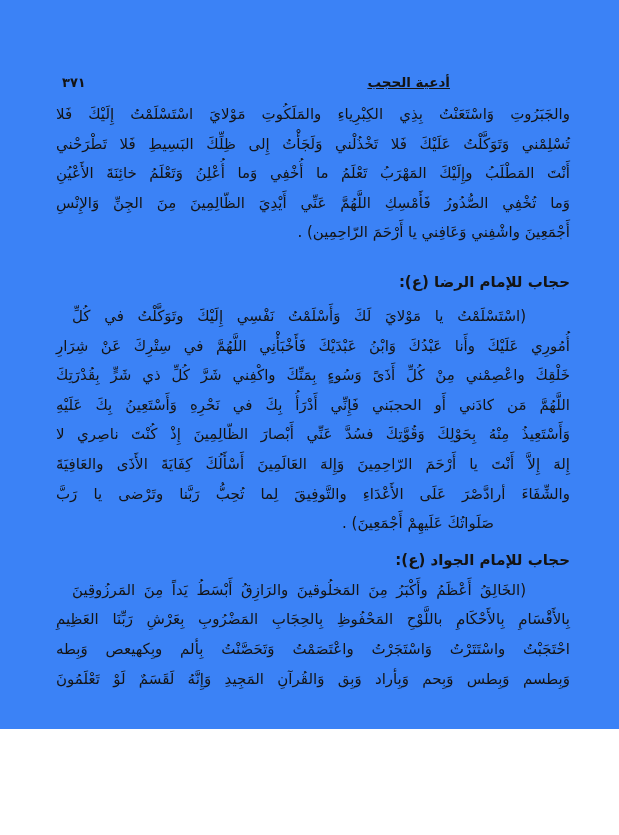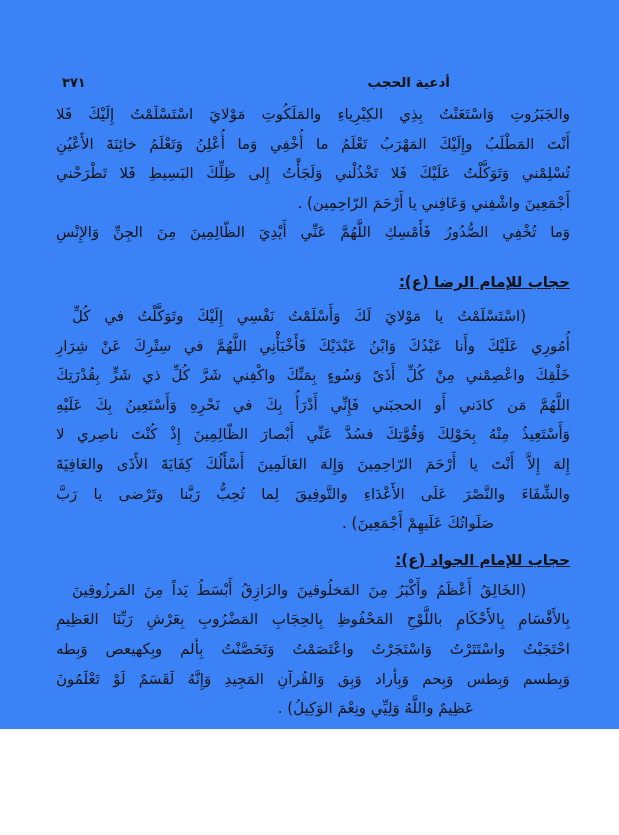--- a/index.html
+++ b/index.html
@@ -34,20 +34,21 @@
     letter-spacing: 2px;
     direction: rtl;
   }
   .running-title {
     position: absolute;
     right: 112px;
     top: 2px;
     font-size: 13.5px;
     font-weight: bold;
     direction: rtl;
+    text-decoration: underline;
   }
   
   .text-body {
     position: absolute;
     top: 100px;
     left: 56px;
     right: 49px;
     direction: rtl;
     text-align: right;
   }
@@ -68,63 +69,61 @@
   .p2 .line.last { padding-right: 76px; }
   .p3 .line.last { padding-right: 96px; }
 
   .heading {
     font-size: 15px;
     font-weight: bold;
     line-height: 24px;
     margin: 0;
     direction: rtl;
     text-align: right;
-    text-decoration: underline;
   }
   .heading.h-rida  { margin: 22px 0 8px 0; }
   .heading.h-jawad { margin: 9px 0 4px 0; }
   .para { margin: 0; }
 </style>
 </head>
 <body>
 
 <div class="page">
 
   <header class="page-header">
     <span class="page-number">٣٧١</span>
     <span class="running-title">أدعية الحجب</span>
   </header>
 
   <main class="text-body">
 
     <div class="para p1">
         <div class="line first">والجَبَرُوتِ وَاسْتَعَنْتُ بِذِي الكِبْرِياءِ والمَلَكُوتِ مَوْلايَ اسْتَسْلَمْتُ إِلَيْكَ فَلا</div>
+        <div class="line">تُسْلِمْني وَتَوَكَّلْتُ عَلَيْكَ فَلا تَخْذُلْني وَلَجَأْتُ إِلى ظِلِّكَ البَسِيطِ فَلا تَطْرَحْني</div>
         <div class="line">أَنْتَ المَطْلَبُ وإِلَيْكَ المَهْرَبُ تَعْلَمُ ما أُخْفِي وَما أُعْلِنُ وَتَعْلَمُ خائِنَةَ الأَعْيُنِ</div>
-        <div class="line">تُسْلِمْني وَتَوَكَّلْتُ عَلَيْكَ فَلا تَخْذُلْني وَلَجَأْتُ إِلى ظِلِّكَ البَسِيطِ فَلا تَطْرَحْني</div>
+        <div class="line">وَما تُخْفِي الصُّدُورُ فَأَمْسِكِ اللَّهُمَّ عَنِّي أَيْدِيَ الظّالِمِينَ مِنَ الجِنِّ وَالإِنْسِ</div>
         <div class="line last">أَجْمَعِينَ واشْفِني وَعَافِني يا أَرْحَمَ الرّاحِمِين) .</div>
-        <div class="line">وَما تُخْفِي الصُّدُورُ فَأَمْسِكِ اللَّهُمَّ عَنِّي أَيْدِيَ الظّالِمِينَ مِنَ الجِنِّ وَالإِنْسِ</div>
       </div>
 
     <h2 class="heading h-rida">حجاب للإمام الرضا (ع):</h2>
 
     <div class="para p2 indent">
         <div class="line first">(اسْتَسْلَمْتُ يا مَوْلايَ لَكَ وَأَسْلَمْتُ نَفْسِي إِلَيْكَ وتَوَكَّلْتُ في كُلِّ</div>
         <div class="line">أُمُورِي عَلَيْكَ وأَنا عَبْدُكَ وَابْنُ عَبْدَيْكَ فَأَخْبَأْنِي اللَّهُمَّ في سِتْرِكَ عَنْ شِرَارِ</div>
         <div class="line">خَلْقِكَ واعْصِمْني مِنْ كُلِّ أَذَىً وَسُوءٍ بِمَنِّكَ واكْفِني شَرَّ كُلِّ ذي شَرٍّ بِقُدْرَتِكَ</div>
         <div class="line">اللَّهُمَّ مَن كادَني أَو الحجبَني فَإِنِّي أَدْرَأُ بِكَ في نَحْرِهِ وَأَسْتَعِينُ بِكَ عَلَيْهِ</div>
         <div class="line">وَأَسْتَعِيذُ مِنْهُ بِحَوْلِكَ وَقُوَّتِكَ فسُدَّ عَنِّي أَبْصارَ الظّالِمِينَ إِذْ كُنْتَ ناصِري لا</div>
         <div class="line">إِلهَ إِلاَّ أَنْتَ يا أَرْحَمَ الرّاحِمِينَ وَإِلهَ العَالَمِينَ أَسْأَلُكَ كِفَايَةَ الأَذَى والعَافِيَةَ</div>
-        <div class="line">والشِّفَاءَ والنَّصْرَ عَلَى الأَعْدَاءِ والتَّوفِيقَ لِما تُحِبُّ رَبَّنا وتَرْضى يا رَبَّ</div>
+        <div class="line">والشِّفَاءَ أرادَّصْرَ عَلَى الأَعْدَاءِ والتَّوفِيقَ لِما تُحِبُّ رَبَّنا وتَرْضى يا رَبَّ</div>
         <div class="line last">صَلَواتُكَ عَلَيهِمْ أَجْمَعِينَ) .</div>
       </div>
 
     <h2 class="heading h-jawad">حجاب للإمام الجواد (ع):</h2>
 
     <div class="para p3 indent">
         <div class="line first">(الخَالِقُ أَعْظَمُ وأَكْبَرُ مِنَ المَخلُوقينَ والرَازِقُ أَبْسَطُ يَداً مِنَ المَرزُوقِينَ</div>
         <div class="line">بِالأَقْسَامِ بِالأَحْكَامِ باللَّوْحِ المَحْفُوظِ بِالحِجَابِ المَضْرُوبِ بِعَرْشِ رَبِّنَا العَظِيمِ</div>
         <div class="line">احْتَجَبْتُ واسْتَتَرْتُ وَاسْتَجَرْتُ واعْتَصَمْتُ وَتَحَصَّنْتُ بِألم وبِكهيعص وَبِطه</div>
         <div class="line">وَبِطسم وَبِطس وَبِحم وَبِأراد وَبِق وَالقُرآنِ المَجِيدِ وَإِنَّهُ لَقَسَمٌ لَوْ تَعْلَمُونَ</div>
-        <div class="line last">عَظِيمٌ واللَّهُ وَلِيِّي ونِعْمَ الوَكِيلُ) .</div>
       </div>
 
   </main>
 </div>
 
 </body></html>

